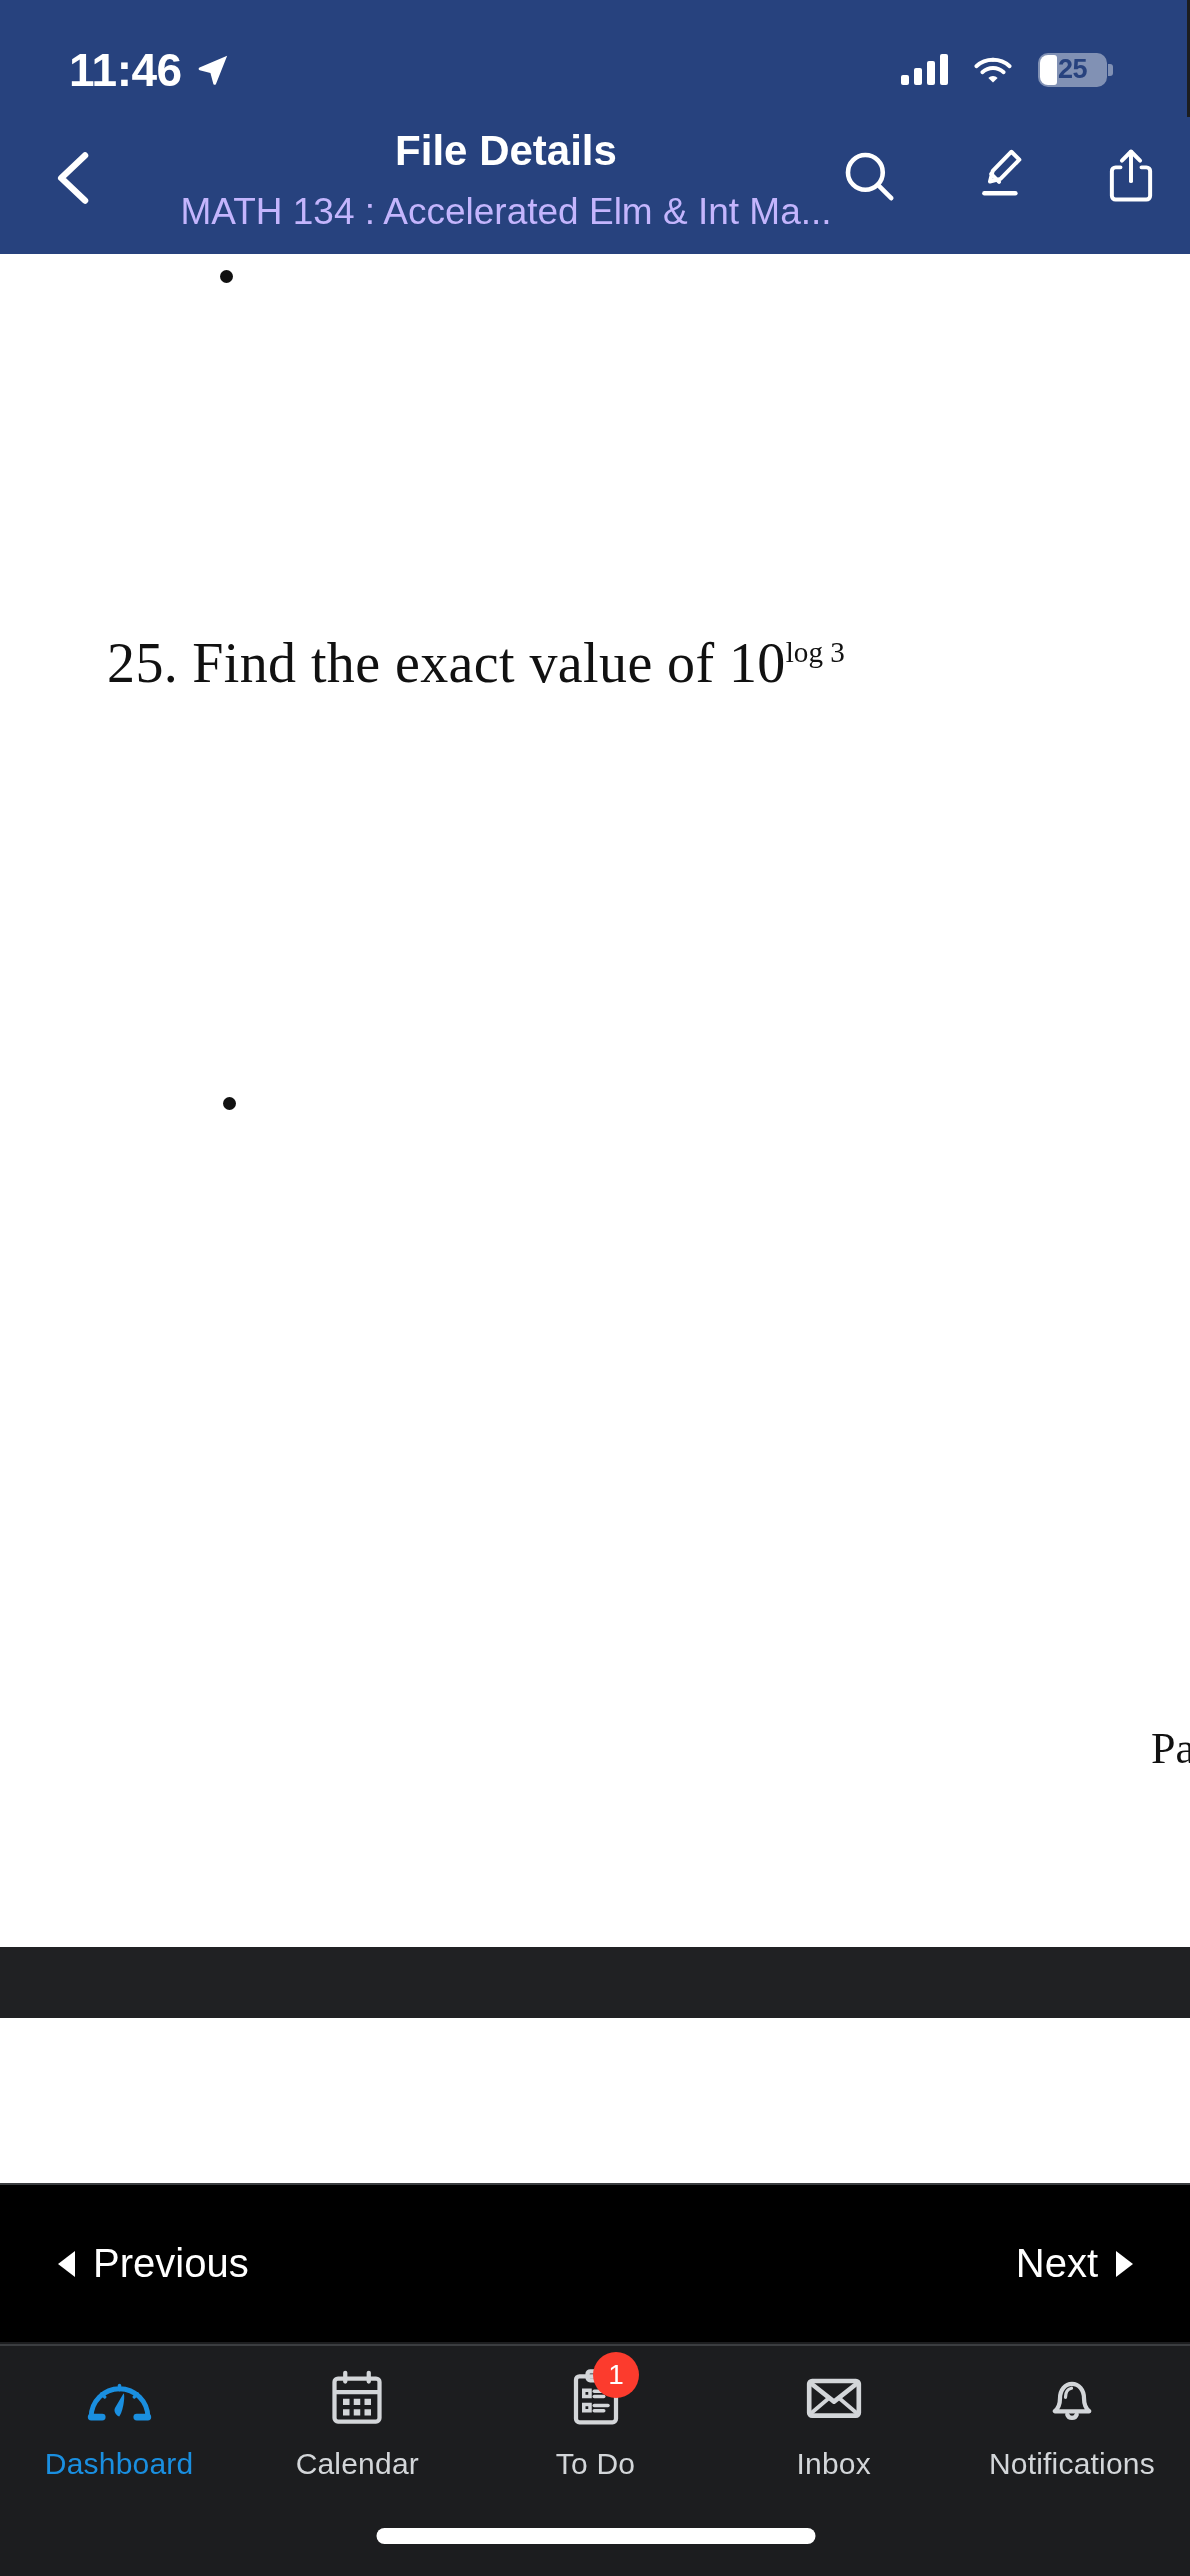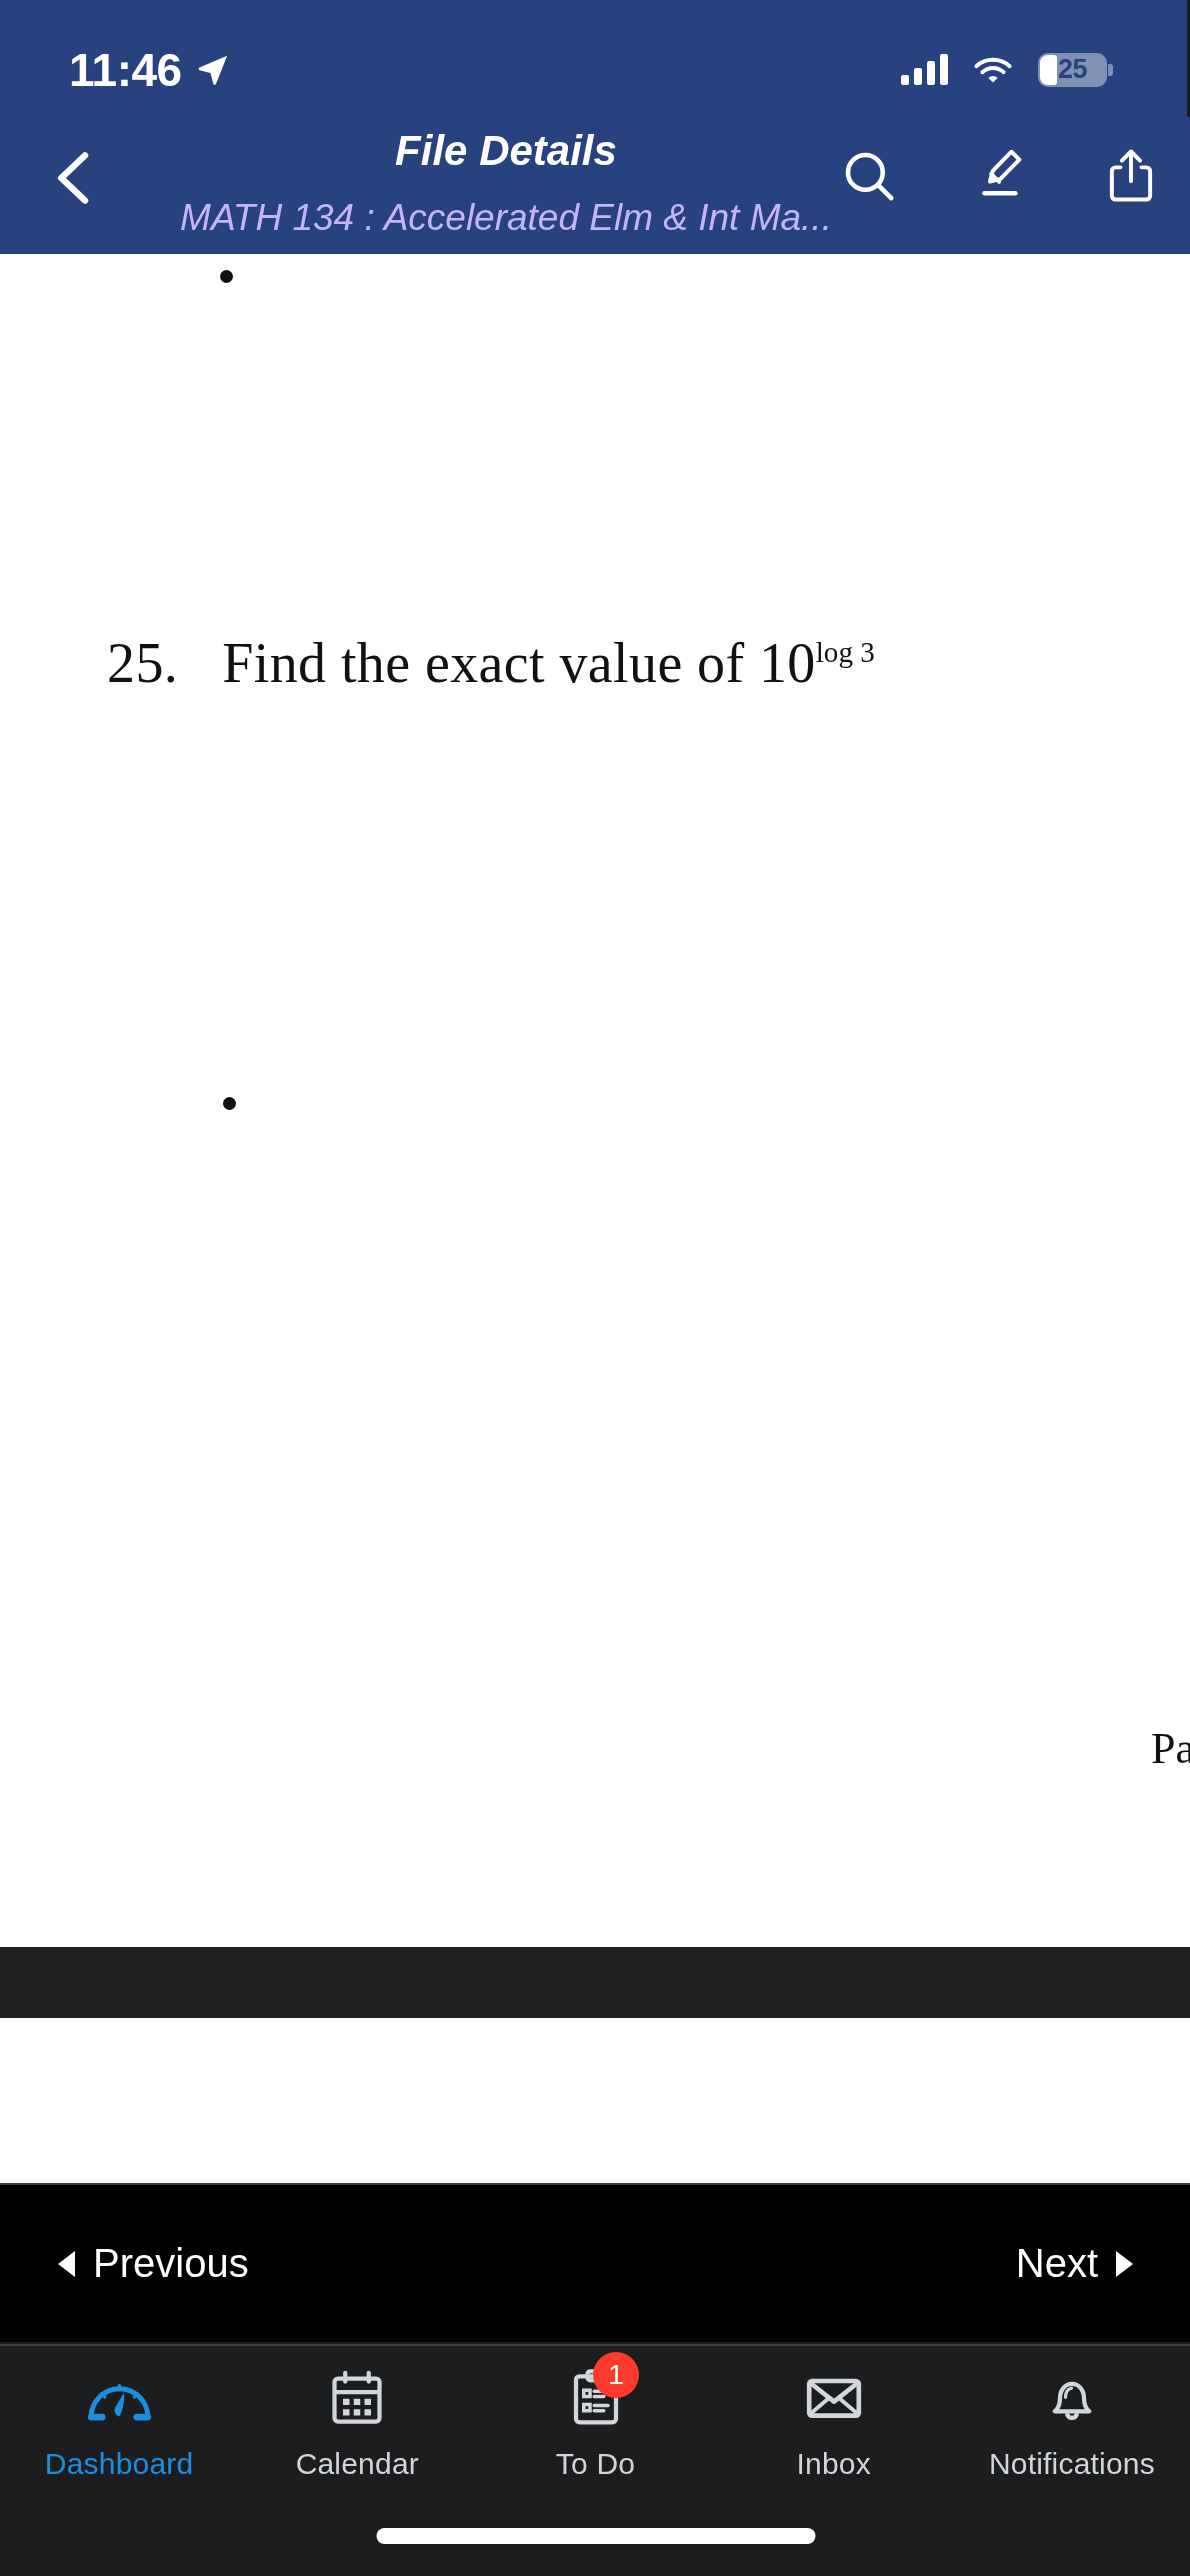--- a/index.html
+++ b/index.html
@@ -54,21 +54,21 @@
   .nav-bar{
     position:absolute; top:117px; left:0; width:1191px; height:137px;
     background:#27427E;
   }
   .nav-back{
     position:absolute; left:30px; top:18px; width:89px; height:89px;
     display:flex; align-items:center; justify-content:center; cursor:pointer;
   }
   .nav-titles{
     position:absolute; left:119px; right:298px; top:10px;
-    display:flex; flex-direction:column; align-items:center; gap:22px;font-style:italic;
+    display:flex; flex-direction:column; align-items:center; gap:16px;
   }
   .nav-title{
     color:#fff; font-size:42px; font-weight:600; letter-spacing:0px;
     white-space:nowrap;
   }
   .nav-subtitle{
     color:#c4b5fd; font-size:37px; font-weight:400; white-space:nowrap;
   }
   .nav-actions{
     position:absolute; right:26px; top:22px;
@@ -91,21 +91,21 @@
   .dot{ position:absolute; width:13px; height:13px; border-radius:50%; background:#111; }
   .dot-a{ left:220px; top:16px; }
   .dot-b{ left:223px; top:843px; }
 
   .question{
     position:absolute; left:107px; top:377px;
     font-family:"Liberation Serif", serif;
     font-size:56px; color:#111; white-space:nowrap;
     letter-spacing:0.4px;
   }
-  .question .qnum{ margin-right:44px; }
+  .question .qnum{ margin-right:14px; }
   .question sup{
     font-size:0.52em; vertical-align:super; letter-spacing:0px;
   }
   .page-label{
     position:absolute; right:-4px; top:1469px;
     font-family:"Liberation Serif", serif;
     font-size:44px; color:#111; white-space:nowrap;
   }
 
   

